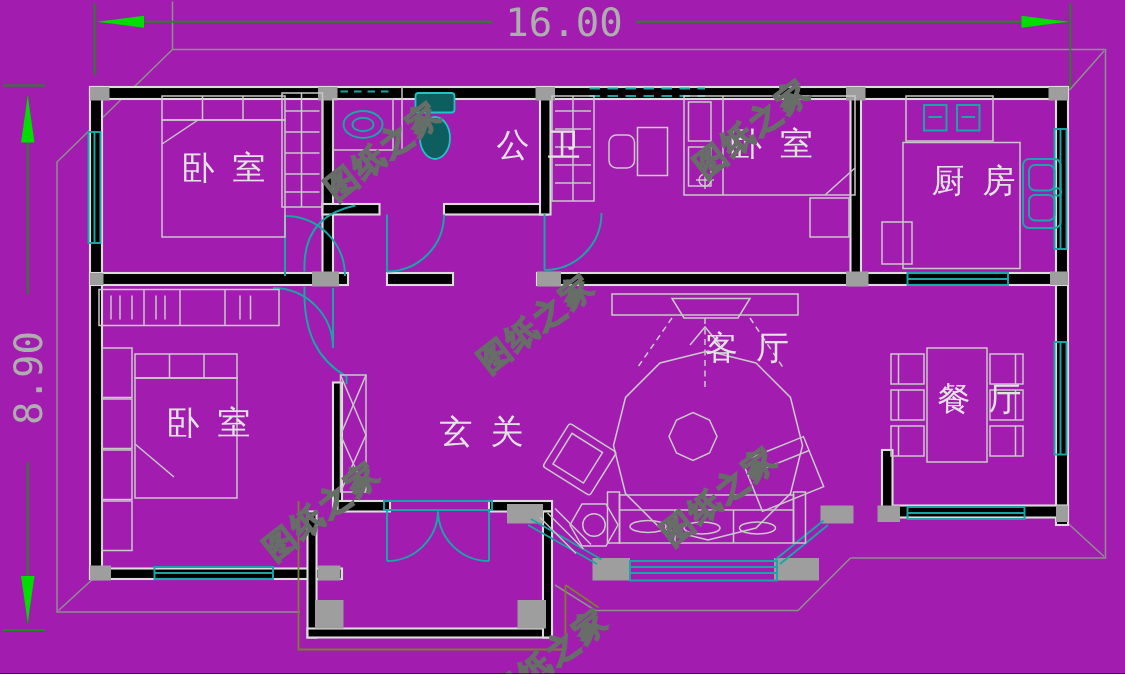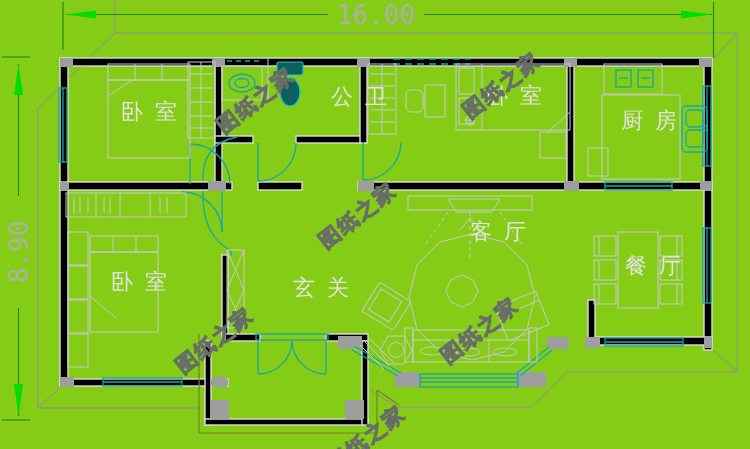--- a/index.html
+++ b/index.html
@@ -1,16 +1,16 @@
 <!DOCTYPE html>
 <html><head>
 <meta charset="utf-8">
 <style>
   html,body{margin:0;padding:0;background:#000;}
-  .stage{position:relative;width:750px;height:449px;background:#84cc16;overflow:hidden;
+  .stage{position:relative;width:750px;height:449px;background:#a21caf;overflow:hidden;
          font-family:"DejaVu Sans",sans-serif;}
   svg{display:block}
   text{user-select:none}
   .room-label{fill:#e3e3e3;font-size:22px;letter-spacing:12px;font-family:"DejaVu Sans",sans-serif;}
   .dim-text{fill:#aeaeae;font-size:26px;font-family:"DejaVu Sans Mono","DejaVu Sans",monospace;}
   .wm{fill:none;stroke:#676d67;stroke-width:1;font-size:21px;font-weight:bold;
       letter-spacing:2px;font-family:"DejaVu Sans",sans-serif;}
   .wall{fill:#000;stroke:#dcdcdc;stroke-width:1.4;}
   .col{fill:#9e9e9e;stroke:none;}
   .fur{fill:none;stroke:#c9c9c9;stroke-width:1;}

